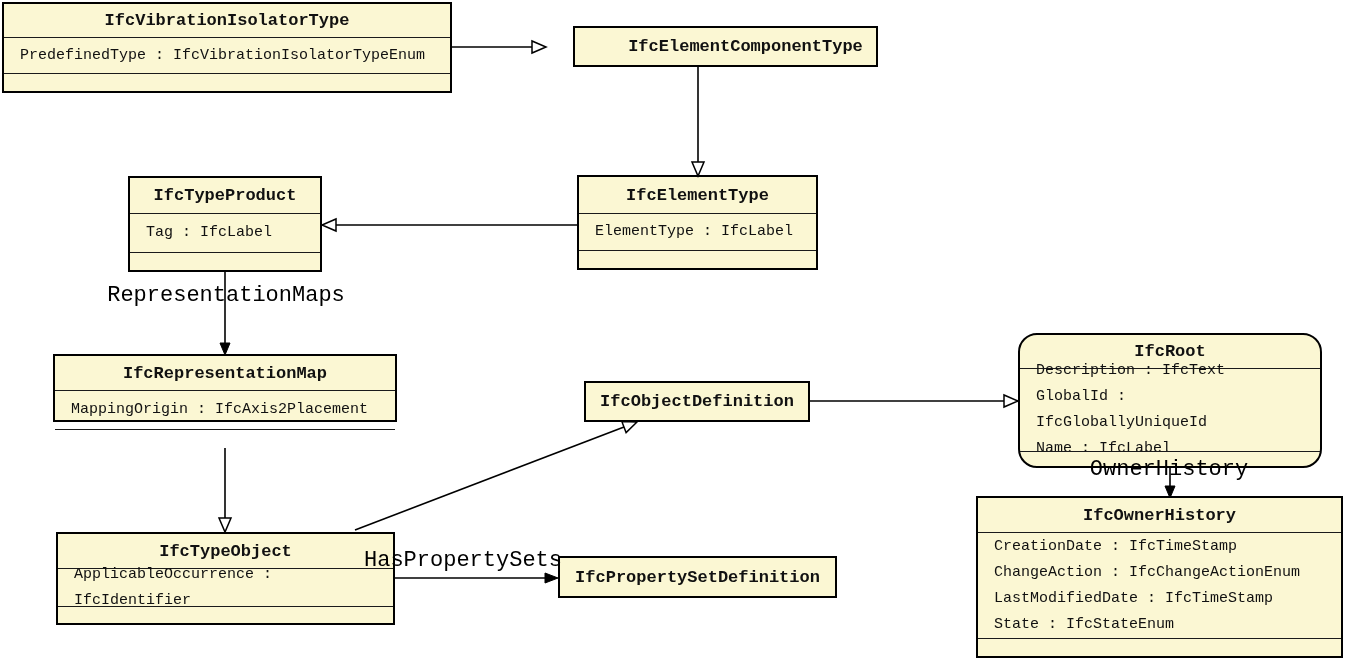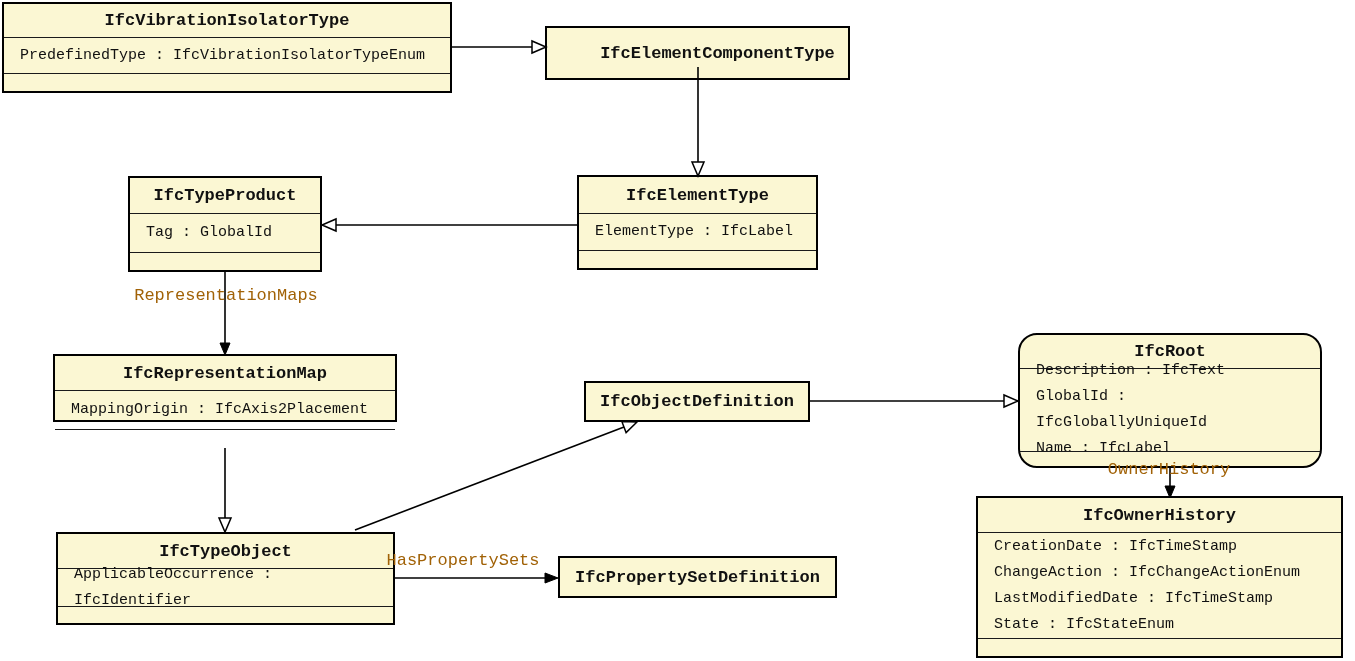--- a/index.html
+++ b/index.html
@@ -72,46 +72,46 @@
     stroke-width: 1.5;
   }
   svg#edges polygon.filled-tri {
     fill: #000000;
     stroke: #000000;
     stroke-width: 1;
   }
   .edge-label {
     position: absolute;
     transform: translate(-50%, -50%);
-    font-size: 17px;
+    font-size: 22px;
     white-space: nowrap;
-    color: #a16207;
+    color: #000000;
   }
 </style>
 </head>
 <body>
 
 <div id="canvas">
 
   <div class="entity" style="left:2px; top:2px; width:450px; height:91px;">
     <div class="hdr" style="height:33px">IfcVibrationIsolatorType</div>
     <div class="attrs" style="height:36px">
       <div>PredefinedType : IfcVibrationIsolatorTypeEnum</div>
     </div>
     <div class="empty-sec"></div>
   </div>
 
-  <div class="entity single" style="left:545px; top:26px; width:305px; height:54px;padding-left:40px;">
+  <div class="entity single" style="left:573px; top:26px; width:305px; height:41px;padding-left:40px;">
     <div class="hdr">IfcElementComponentType</div>
   </div>
 
   <div class="entity" style="left:128px; top:176px; width:194px; height:96px;">
     <div class="hdr" style="height:35px">IfcTypeProduct</div>
     <div class="attrs" style="height:39px">
-      <div>Tag : GlobalId</div>
+      <div>Tag : IfcLabel</div>
     </div>
     <div class="empty-sec"></div>
   </div>
 
   <div class="entity" style="left:577px; top:175px; width:241px; height:95px;">
     <div class="hdr" style="height:36px">IfcElementType</div>
     <div class="attrs" style="height:37px">
       <div>ElementType : IfcLabel</div>
     </div>
     <div class="empty-sec"></div>

